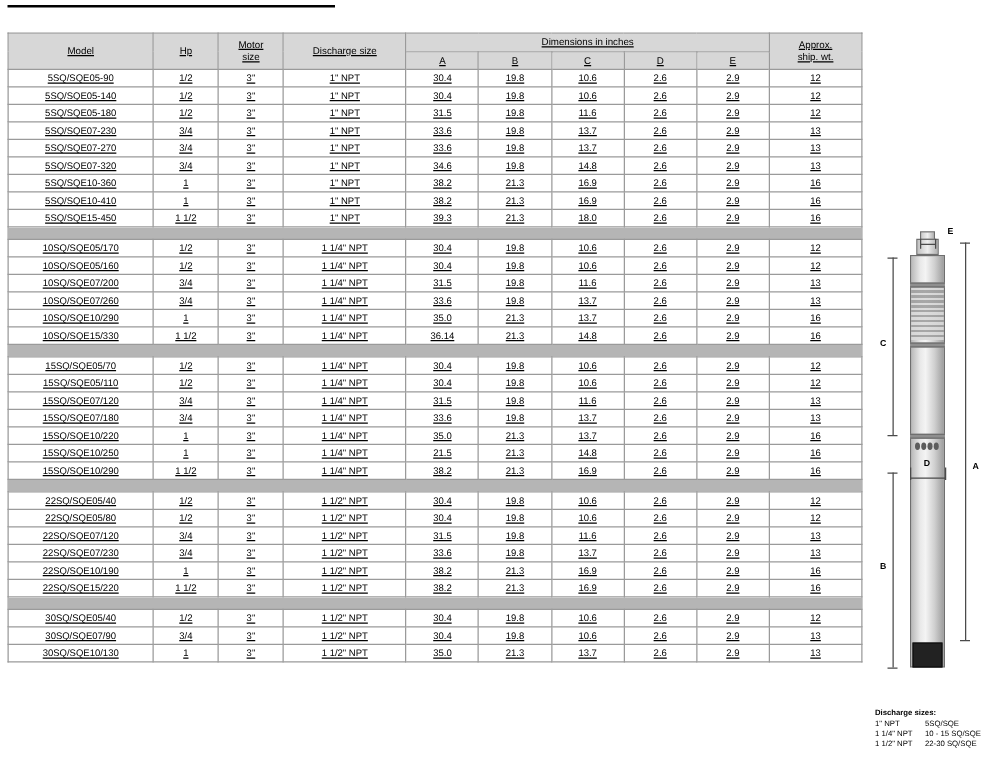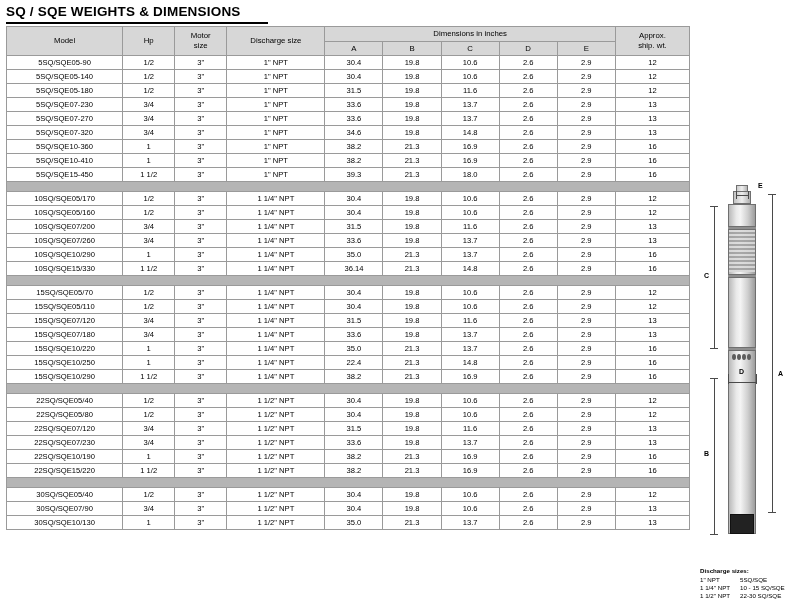--- a/index.html
+++ b/index.html
@@ -36,20 +36,21 @@
   .title-rule {
     border-bottom: 2px solid #000;
     width: 262px;
   }
   
   .table-wrap {
     position: absolute;
     left: 6px;
     top: 26px;
     width: 684px;
+    text-decoration: underline;
   }
   table.spec {
     border-collapse: collapse;
     width: 684px;
     table-layout: fixed;
     font-size: 7.6px;
   }
   table.spec td, table.spec th {
     border: 1px solid #9a9a9a;
     padding: 0;
@@ -214,21 +215,20 @@
   }
   .fn-row { white-space: nowrap; }
   .fn-row .fn-left { display: inline-block; width: 40px; }
 </style>
 </head>
 <body>
 
 <div id="page">
 
   <div class="title-wrap">
-    <div class="title">SQ / SQE WEIGHTS &amp; DIMENSIONS</div>
     <div class="title-rule"></div>
   </div>
 
   <div class="table-wrap">
     <table class="spec">
       <colgroup>
         <col class="c-model">
           <col class="c-hp">
           <col class="c-motor">
           <col class="c-disc">
@@ -507,21 +507,21 @@
             <td>13.7</td>
             <td>2.6</td>
             <td>2.9</td>
             <td>16</td>
           </tr>
           <tr>
             <td class="model">15SQ/SQE10/250</td>
             <td>1</td>
             <td>3"</td>
             <td>1 1/4" NPT</td>
-            <td>22.4</td>
+            <td>21.5</td>
             <td>21.3</td>
             <td>14.8</td>
             <td>2.6</td>
             <td>2.9</td>
             <td>16</td>
           </tr>
           <tr>
             <td class="model">15SQ/SQE10/290</td>
             <td>1 1/2</td>
             <td>3"</td>

